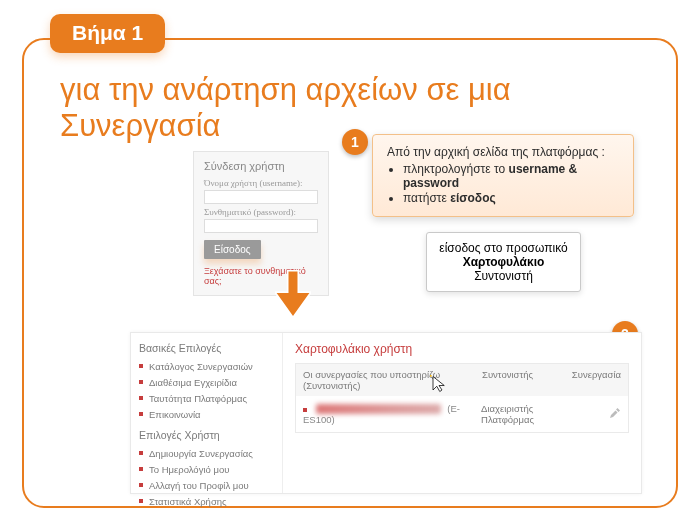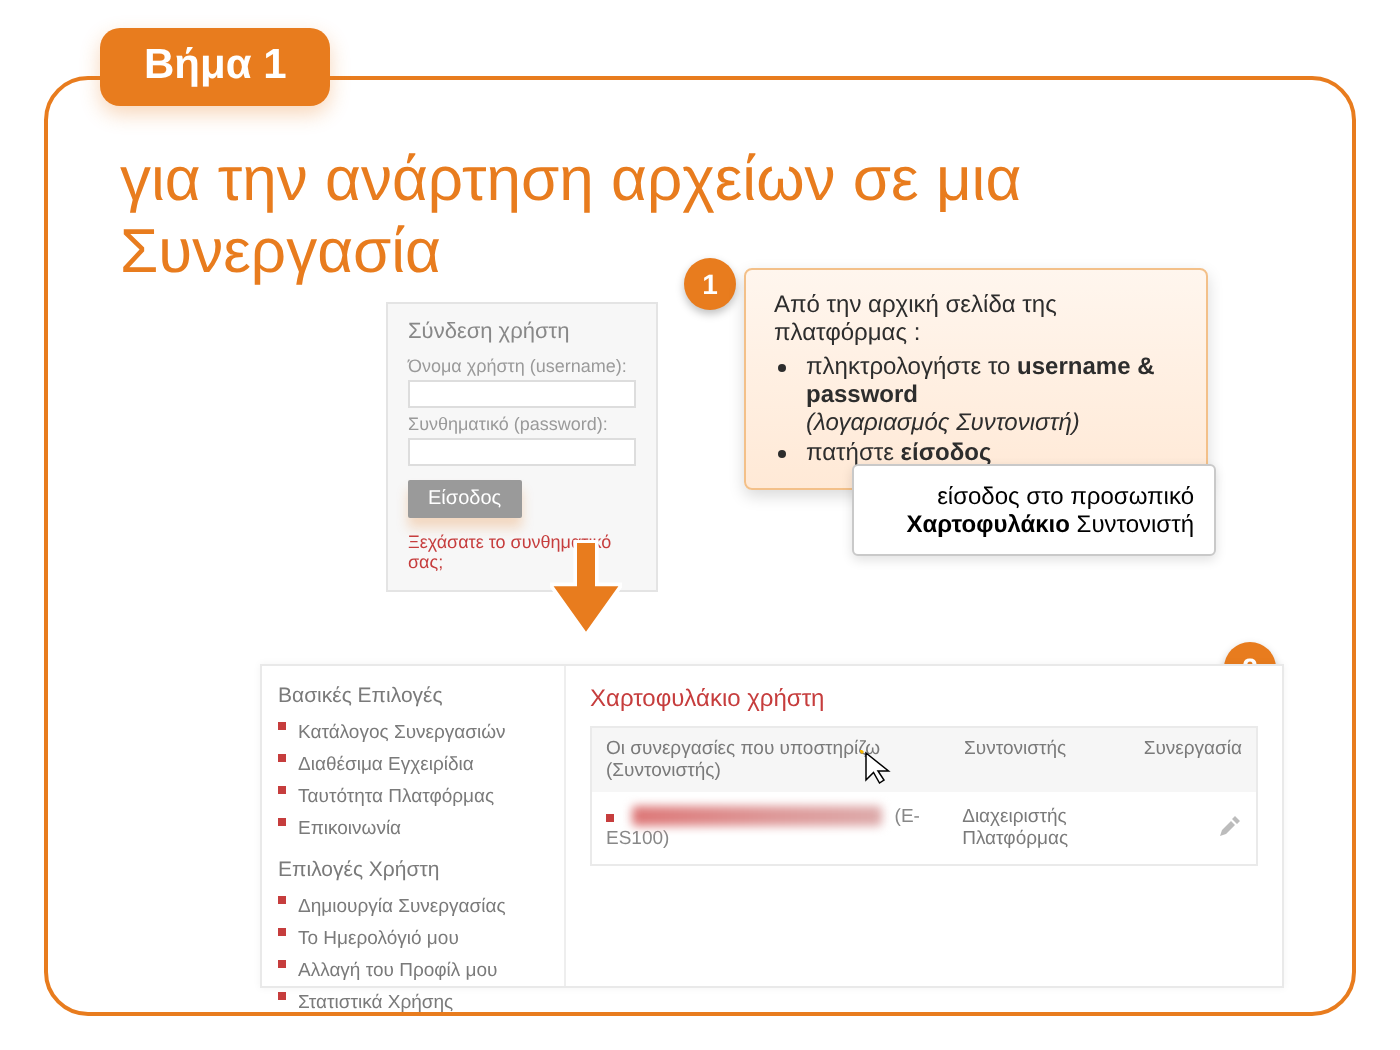--- a/index.html
+++ b/index.html
@@ -52,21 +52,21 @@
     top: 135px;
     width: 136px;
     background: #f7f7f7;
     border: 1px solid #e4e4e4;
     padding: 8px 10px 9px 10px;
     font-size: 10px;
     color: #6a6a6a;
     margin-top: 16px;
   }
   .login-title { color:#888; margin-bottom:6px; font-size:11px; }
-  .login-label { color:#9a9a9a; font-size:9px; margin: 3px 0 2px; }
+  .login-label { color:#9a9a9a; font-size:9px; margin: 3px 0 2px; font-family: Liberation Serif, serif; }
   .login-input {
     display:block; width:100%; height:14px; border:1px solid #ddd;
     background:#fff; font-size:9px; padding:0 2px;
   }
   .login-btn {
     display:inline-block; margin-top:7px; background:#9a9a9a; color:#fff;
     font-size:10px; padding:4px 10px; border:none; border-radius:1px;
     box-shadow: 0 5px 6px rgba(232,124,30,.25);
   }
   .forgot {
@@ -78,35 +78,35 @@
     position:absolute; width:26px; height:26px; border-radius:50%;
     background:#e87c1e; color:#fff; font-weight:bold; font-size:14px;
     display:flex; align-items:center; justify-content:center;
     box-shadow:0 2px 4px rgba(0,0,0,.25);
   }
   .b1 { left:342px; top:129px; }
   .b2 { left:612px; top:321px; }
 
   
   .callout {
-    position:absolute; left:372px; top:134px; width:232px;
+    position:absolute; left:372px; top:134px; width:262px;
     background:linear-gradient(#fff6ee,#ffe9d6);
     border:1px solid #f3c089; border-radius:4px;
     padding:10px 12px 10px 14px;
     font-size:12px; color:#2d2d2d;
     box-shadow:0 3px 8px rgba(0,0,0,.15);
   }
   .callout ul{ margin:3px 0 0 0; padding-left:16px;}
   .callout li{ margin:1px 0; }
 
   
   .note {
-    position:absolute; left:426px; top:232px; width:182px;
+    position:absolute; left:426px; top:232px; width:155px;
     background:#fff; border:1px solid #c9c9c9; border-radius:3px;
-    padding:8px 10px; font-size:12px; text-align:right;
+    padding:8px 10px; font-size:12px; text-align:center;
     box-shadow:0 2px 6px rgba(0,0,0,.12);
   }
 
   
   .arrow-down {
     position:absolute; left:275px; top:270px; width:36px; height:48px;
   }
   .arrow-down svg{ width:100%; height:100%; }
 
   
@@ -115,21 +115,21 @@
     background:#fff; border:1px solid #e9e9e9;
     display:flex; font-size:10px; color:#5f5f5f;
     box-shadow:0 0 4px rgba(0,0,0,.05);
   }
   .panel-left {
     width:152px; border-right:1px solid #eee; padding:9px 8px;
   }
   .panel-left .sect { color:#7a7a7a; font-size:10.5px; margin:0 0 4px 0;}
   .panel-left .sect2 { margin-top:7px;}
   .nav-item{
-    display:flex; align-items:flex-start; gap:6px; color:#7a7a7a;
+    display:flex; align-items:center; gap:6px; color:#7a7a7a;
     font-size:9.5px; padding:2.5px 0;
   }
   .dot{ width:4px;height:4px;background:#c63d3d; display:inline-block;}
 
   .panel-right{
     flex:1; padding:9px 12px;
   }
   .portfolio-title{ color:#c63d3d; font-size:12px; margin-bottom:7px;}
   .tbl{
     border:1px solid #eaeaea; width:100%; font-size:9.5px;
@@ -176,21 +176,20 @@
 </div>
 
 <div class="bubble b1">1</div>
 <div class="bubble b2">2</div>
 
 <div class="callout">
   <div>Από την αρχική σελίδα της πλατφόρμας :</div>
   <ul>
     <li>
       <span>πληκτρολογήστε το </span><b>username &amp; password</b><br>
-      <i> (λογαριασμός Συντονιστή)</i>
     </li>
     <li>
       <span>πατήστε </span><b>είσοδος</b>
     </li>
   </ul>
 </div>
 
 <div class="note">
   <div>είσοδος στο προσωπικό</div>
   <div>

